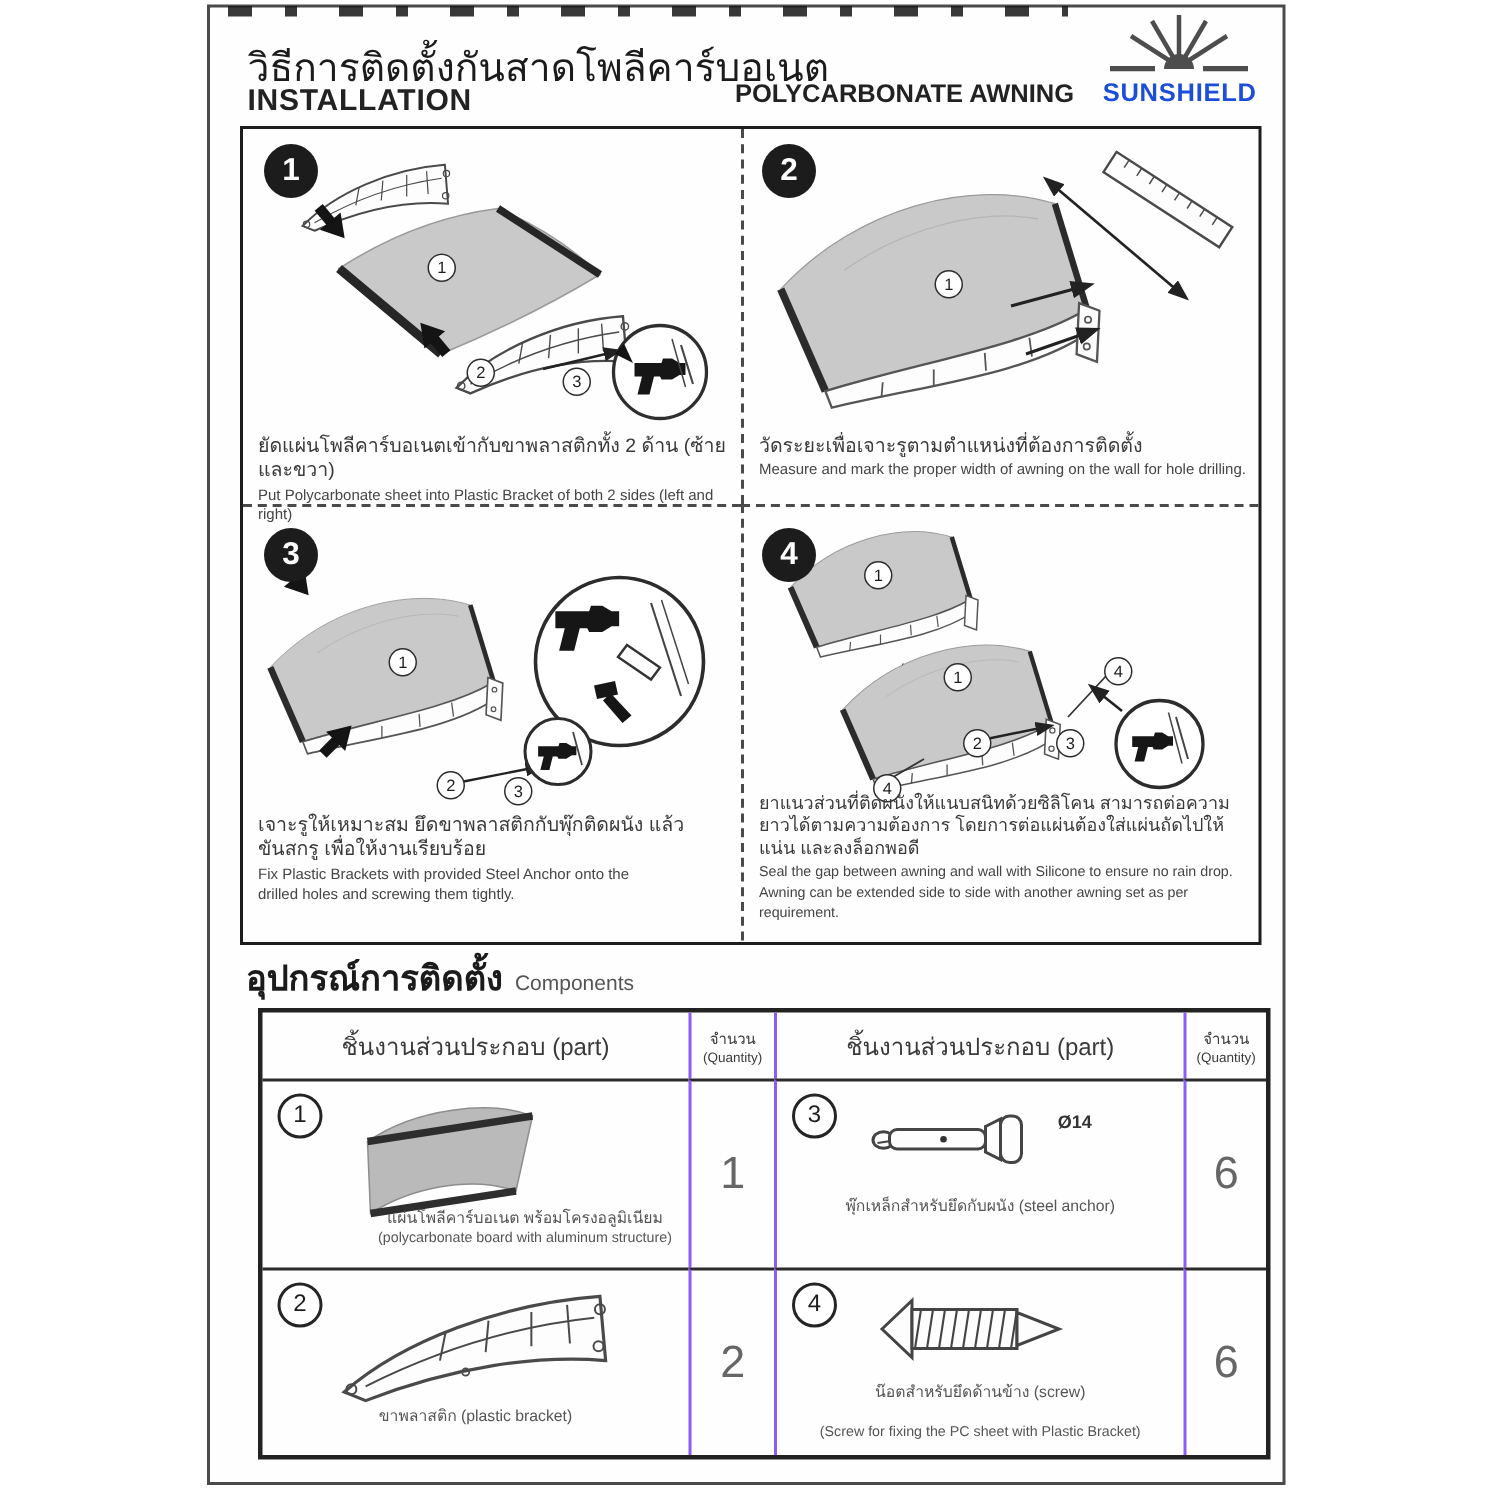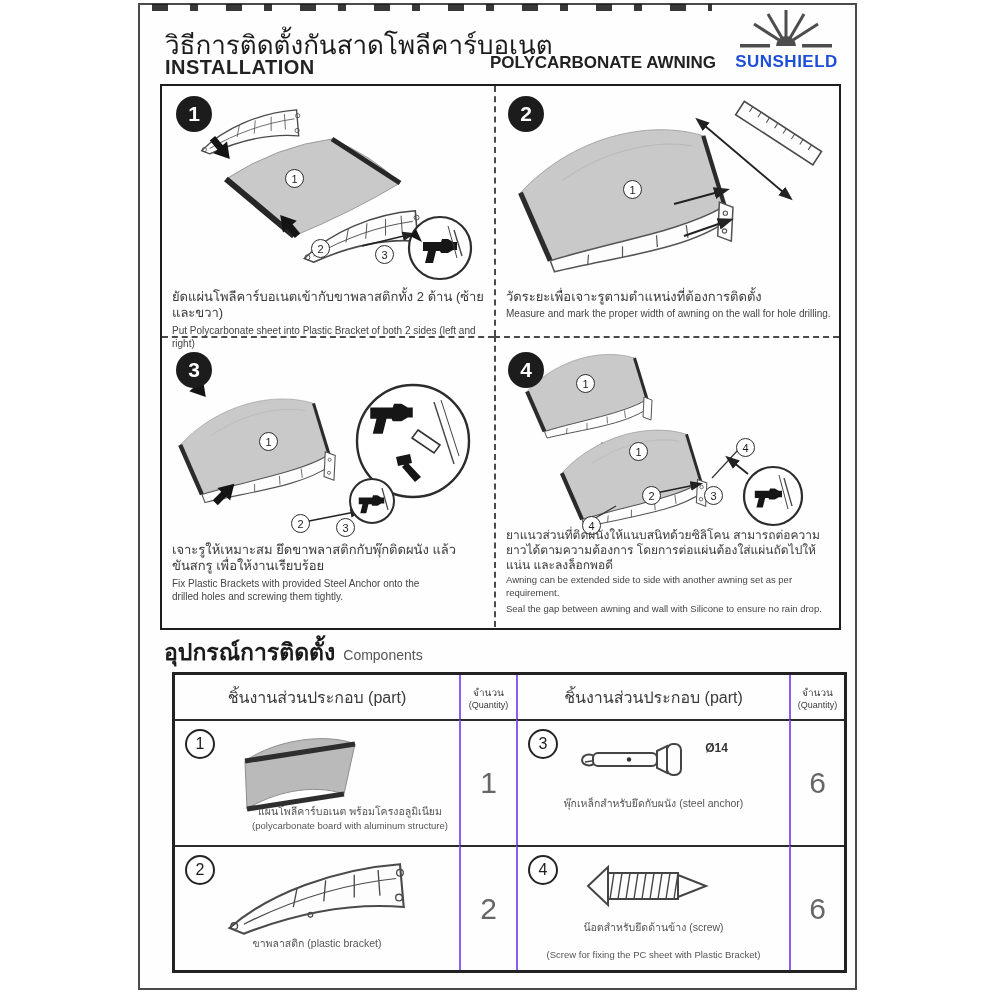--- a/index.html
+++ b/index.html
@@ -320,22 +320,22 @@
       </svg>
       <div class="badge" style="left:12px;top:14px;">4</div>
       <div class="dl" style="left:80px;top:36px;">1</div>
       <div class="dl" style="left:133px;top:104px;">1</div>
       <div class="dl" style="left:146px;top:148px;">2</div>
       <div class="dl" style="left:208px;top:148px;">3</div>
       <div class="dl" style="left:240px;top:100px;">4</div>
       <div class="dl" style="left:86px;top:178px;">4</div>
       <div class="caption" style="top:190px;">
         <div class="cap-thai" style="font-size:12px;max-width:330px;">ยาแนวส่วนที่ติดผนังให้แนบสนิทด้วยซิลิโคน สามารถต่อความยาวได้ตามความต้องการ โดยการต่อแผ่นต้องใส่แผ่นถัดไปให้แน่น และลงล็อกพอดี</div>
+        <div class="cap-en" style="margin-top:3px;font-size:9.5px;">Seal the gap between awning and wall with  Silicone to ensure no rain drop.</div>
         <div class="cap-en" style="margin-top:1px;font-size:9.5px;">Awning can be extended side to side with another awning set  as per requirement.</div>
-        <div class="cap-en" style="margin-top:3px;font-size:9.5px;">Seal the gap between awning and wall with  Silicone to ensure no rain drop.</div>
       </div>
     </div>
   </div>
 
   <div class="comp-title">
     <span class="th">อุปกรณ์การติดตั้ง</span><span class="en">Components</span>
   </div>
 
   <div class="comp-table">
 

